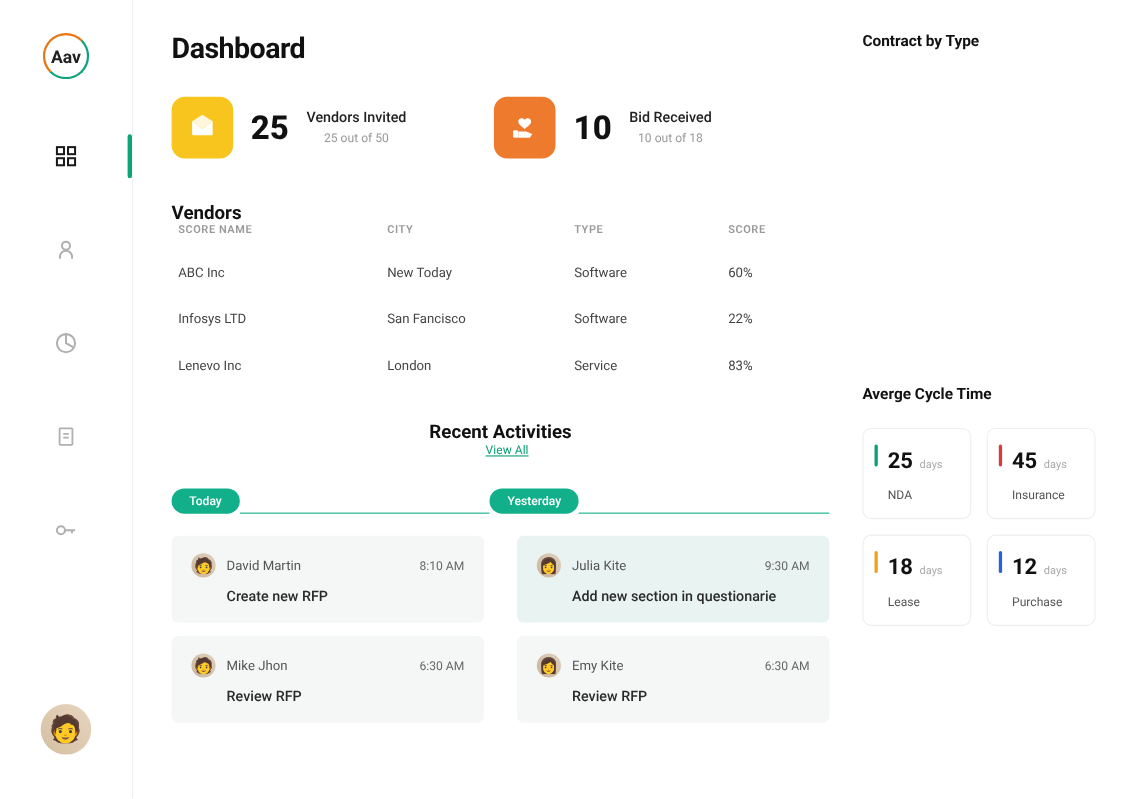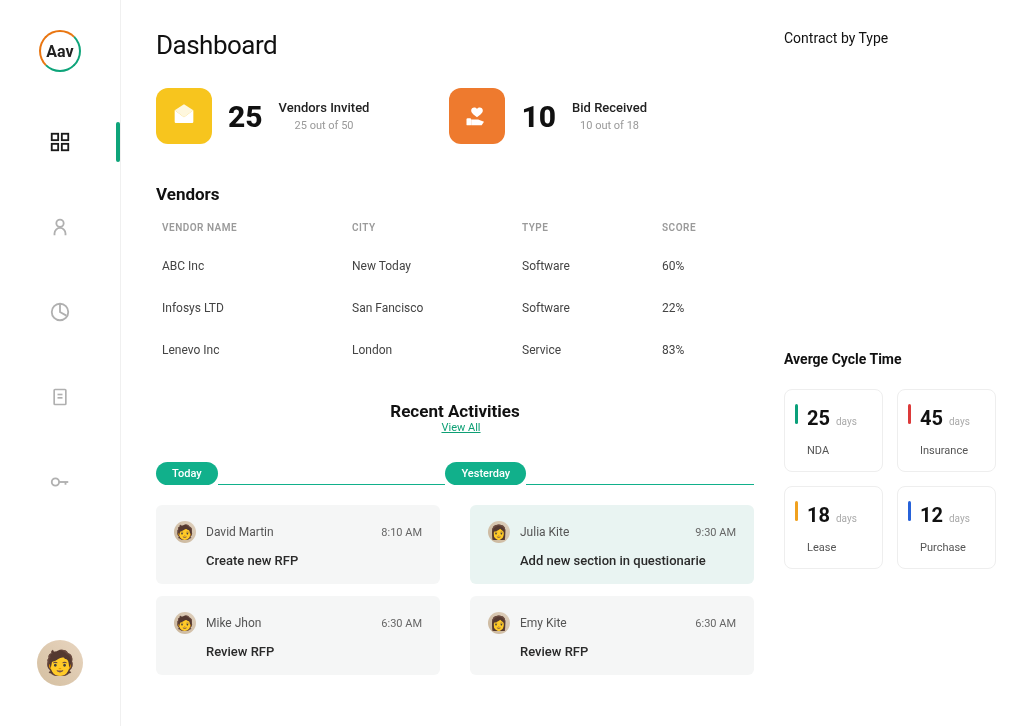--- a/index.html
+++ b/index.html
@@ -7,31 +7,31 @@
 .sidebar { width:120px; display:flex; flex-direction:column; align-items:center; padding-top:30px; background:#fff; position:relative; }
 .logo { width:42px; height:42px; border:2px solid; border-color:#e97510 #0ea47a #0ea47a #e97510; border-radius:50%; display:flex; align-items:center; justify-content:center; font-size:16px; font-weight:700; color:#222; margin-bottom:50px; }
 .nav { display:flex; flex-direction:column; gap:45px; align-items:center; width:100%; }
 .nav-item { width:100%; display:flex; align-items:center; justify-content:center; height:40px; position:relative; cursor:pointer; }
 .nav-item.active::after { content:''; position:absolute; right:0; top:0; bottom:0; width:4px; background:#0ea47a; border-radius:2px; }
 .nav-icon { width:24px; height:24px; display:flex; align-items:center; justify-content:center; color:#b0b0b0; }
 .nav-item.active .nav-icon { color:#1a1a1a; }
 .avatar-bottom { position:absolute; bottom:40px; width:46px; height:46px; border-radius:50%; background:linear-gradient(45deg,#d4bfa0,#e8d5c0); display:flex; align-items:center; justify-content:center; font-size:24px; cursor:pointer; }
 .divider { width:1px; background:#f0f0f0; }
 .main { flex:1; padding:30px 30px 20px 35px; overflow:hidden; }
-.page-title { font-size:26px; font-weight:400; color:#111; margin-bottom:28px; letter-spacing:-.5px; }
+.page-title { font-size:26px; font-weight:700; color:#111; margin-bottom:28px; letter-spacing:-.5px; }
 .kpi-row { display:flex; gap:80px; margin-bottom:40px; }
 .kpi { display:flex; align-items:center; gap:16px; }
 .kpi-icon { width:56px; height:56px; border-radius:12px; display:flex; align-items:center; justify-content:center; }
 .kpi-icon.yellow { background:#f7c51e; }
 .kpi-icon.orange { background:#ee7a2e; }
 .kpi-num { font-size:30px; font-weight:800; color:#111; }
 .kpi-text { display:flex; flex-direction:column; gap:4px;text-align:center; }
 .kpi-label { font-size:13px; color:#222; font-weight:500; }
 .kpi-sub { font-size:11px; color:#999; }
-.section-title { font-size:17px; font-weight:700; color:#111; margin-bottom:18px; }
+.section-title { font-size:17px; font-weight:700; color:#111; }
 .table { width:100%; }
 .table-head { display:flex; padding:0 6px 12px; }
 .table-head span { font-size:10px; font-weight:600; color:#9a9a9a; letter-spacing:.5px; }
 .table-row { display:flex; padding:14px 6px; font-size:12px; color:#444; }
 .col-name { width:190px; } .col-city { width:170px; } .col-type { width:140px; } .col-score { width:60px; }
 .activities-header { display:flex; justify-content:space-between; align-items:center; margin-top:30px; margin-bottom:22px;flex-direction:column; }
 .activities-header h2 { font-size:17px; font-weight:700; color:#111; }
 .view-all { font-size:11px; color:#0d9f74; text-decoration:underline; cursor:pointer;margin-left:12px; }
 .timeline { display:flex; align-items:flex-end; margin-bottom:20px; position:relative;margin-top:28px; }
 .timeline-pill { background:#11b08b; color:#fff; font-size:11px; padding:5px 16px; border-radius:20px; font-weight:500; }
@@ -40,21 +40,21 @@
 .activity-col { flex:1; display:flex; flex-direction:column; gap:12px; }
 .activity-card { background:#f5f6f6; border-radius:6px; padding:16px 18px; }
 .activity-card.teal { background:#e9f4f2; }
 .activity-top { display:flex; align-items:center; justify-content:space-between; margin-bottom:10px; }
 .activity-user { display:flex; align-items:center; gap:10px; }
 .activity-avatar { width:22px; height:22px; border-radius:50%; background:linear-gradient(45deg,#c9b59a,#dfd0bd); display:flex; align-items:center; justify-content:center; font-size:14px; }
 .activity-name { font-size:12px; color:#555; }
 .activity-time { font-size:11px; color:#666; }
 .activity-desc { font-size:13px; color:#2a2a2a; font-weight:500; padding-left:32px; }
 .right-panel { width:240px; padding:30px 28px 20px 0; }
-.right-title { font-size:14px; font-weight:400; color:#111; margin-bottom:20px; }
+.right-title { font-size:14px; font-weight:700; color:#111; margin-bottom:20px; }
 .cycle-title { font-size:14px; font-weight:700; color:#111; margin-top:305px; margin-bottom:22px; }
 .cycle-grid { display:grid; grid-template-columns:1fr 1fr; gap:14px; }
 .cycle-card { border:1px solid #eee; border-radius:8px; padding:16px 14px 14px 14px; position:relative; }
 .cycle-bar { position:absolute; left:10px; top:14px; width:3px; height:20px; border-radius:2px; }
 .cycle-num { font-size:20px; font-weight:700; color:#111; display:inline-block; margin-left:8px; }
 .cycle-days { font-size:10px; color:#aaa; margin-left:6px; }
 .cycle-label { font-size:11px; color:#555; margin-top:14px; margin-left:8px; }
 .c-green { background:#0aa07a; } .c-red { background:#dc3a3a; } .c-orange { background:#f0a11f; } .c-blue { background:#2762d9; }
 </style>
 </head>
@@ -142,21 +142,21 @@
       <div class="kpi-text">
         <span class="kpi-label">Bid Received</span>
         <span class="kpi-sub">10 out of 18</span>
       </div>
     </div>
   </div>
 
   <h2 class="section-title">Vendors</h2>
   <div class="table">
     <div class="table-head">
-      <span class="col-name">VENDOR NAME</span>
+      <span class="col-name">SCORE NAME</span>
       <span class="col-city">CITY</span>
       <span class="col-type">TYPE</span>
       <span class="col-score">SCORE</span>
     </div>
     <div class="table-row">
       <span class="col-name">ABC Inc</span>
       <span class="col-city">New Today</span>
       <span class="col-type">Software</span>
       <span class="col-score">60%</span>
     </div>

